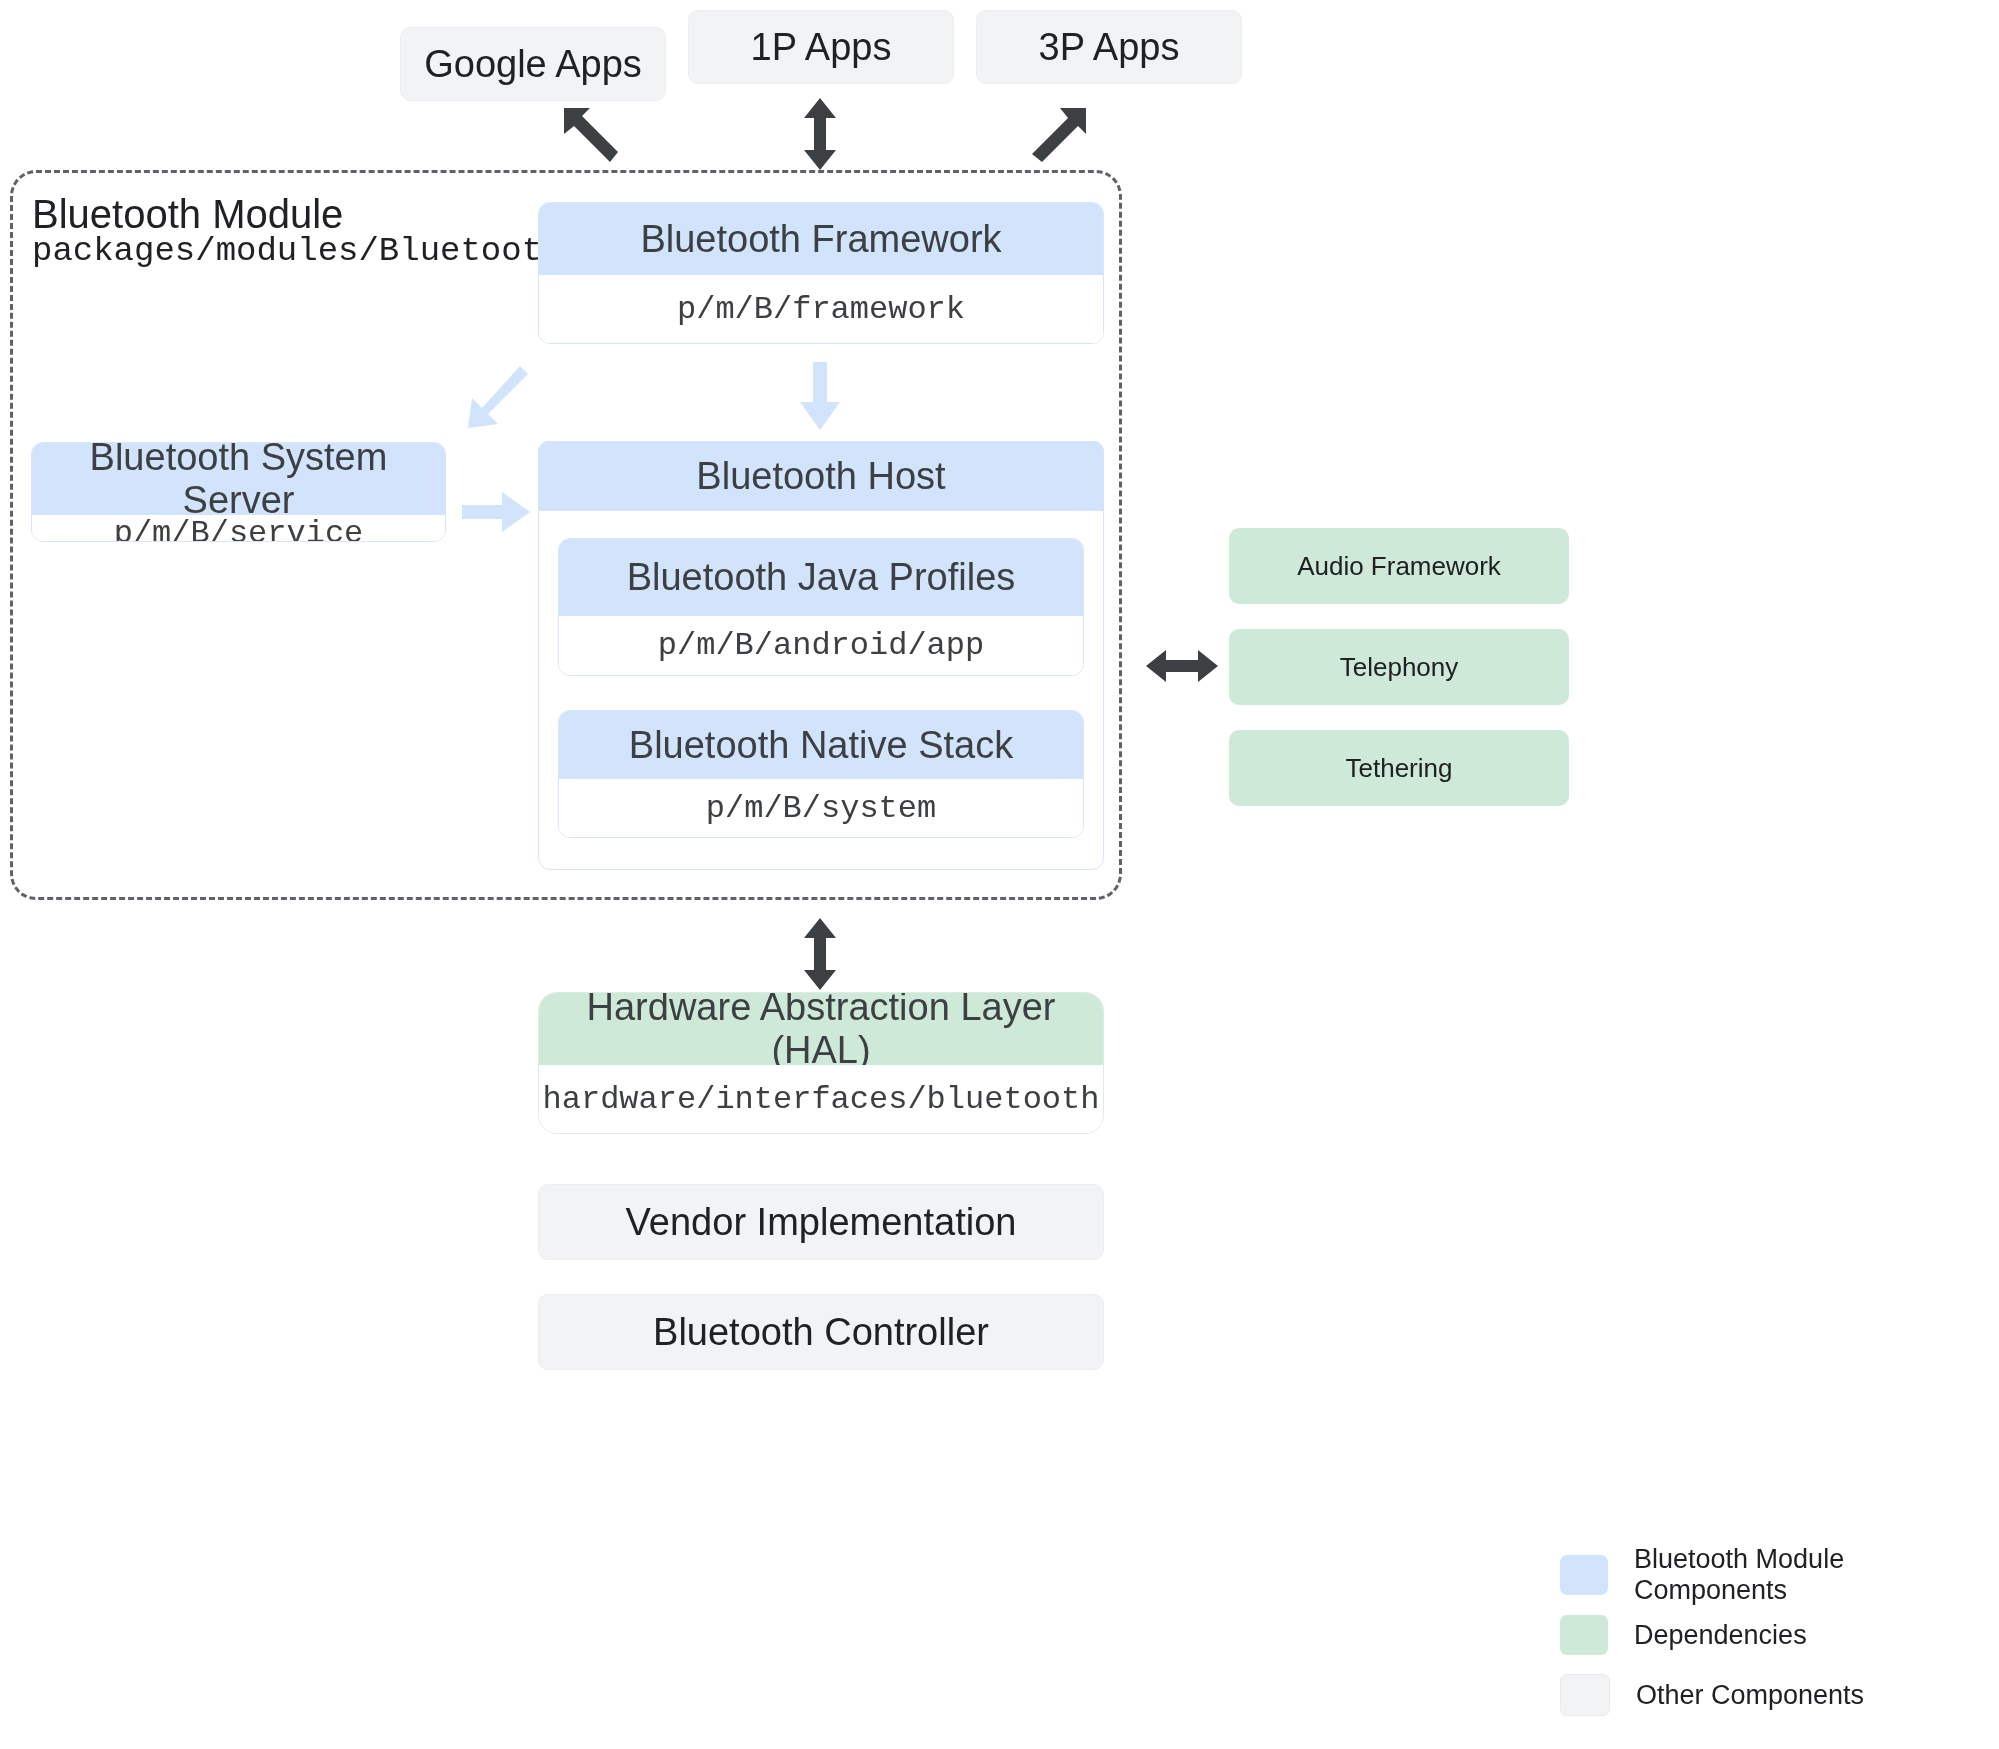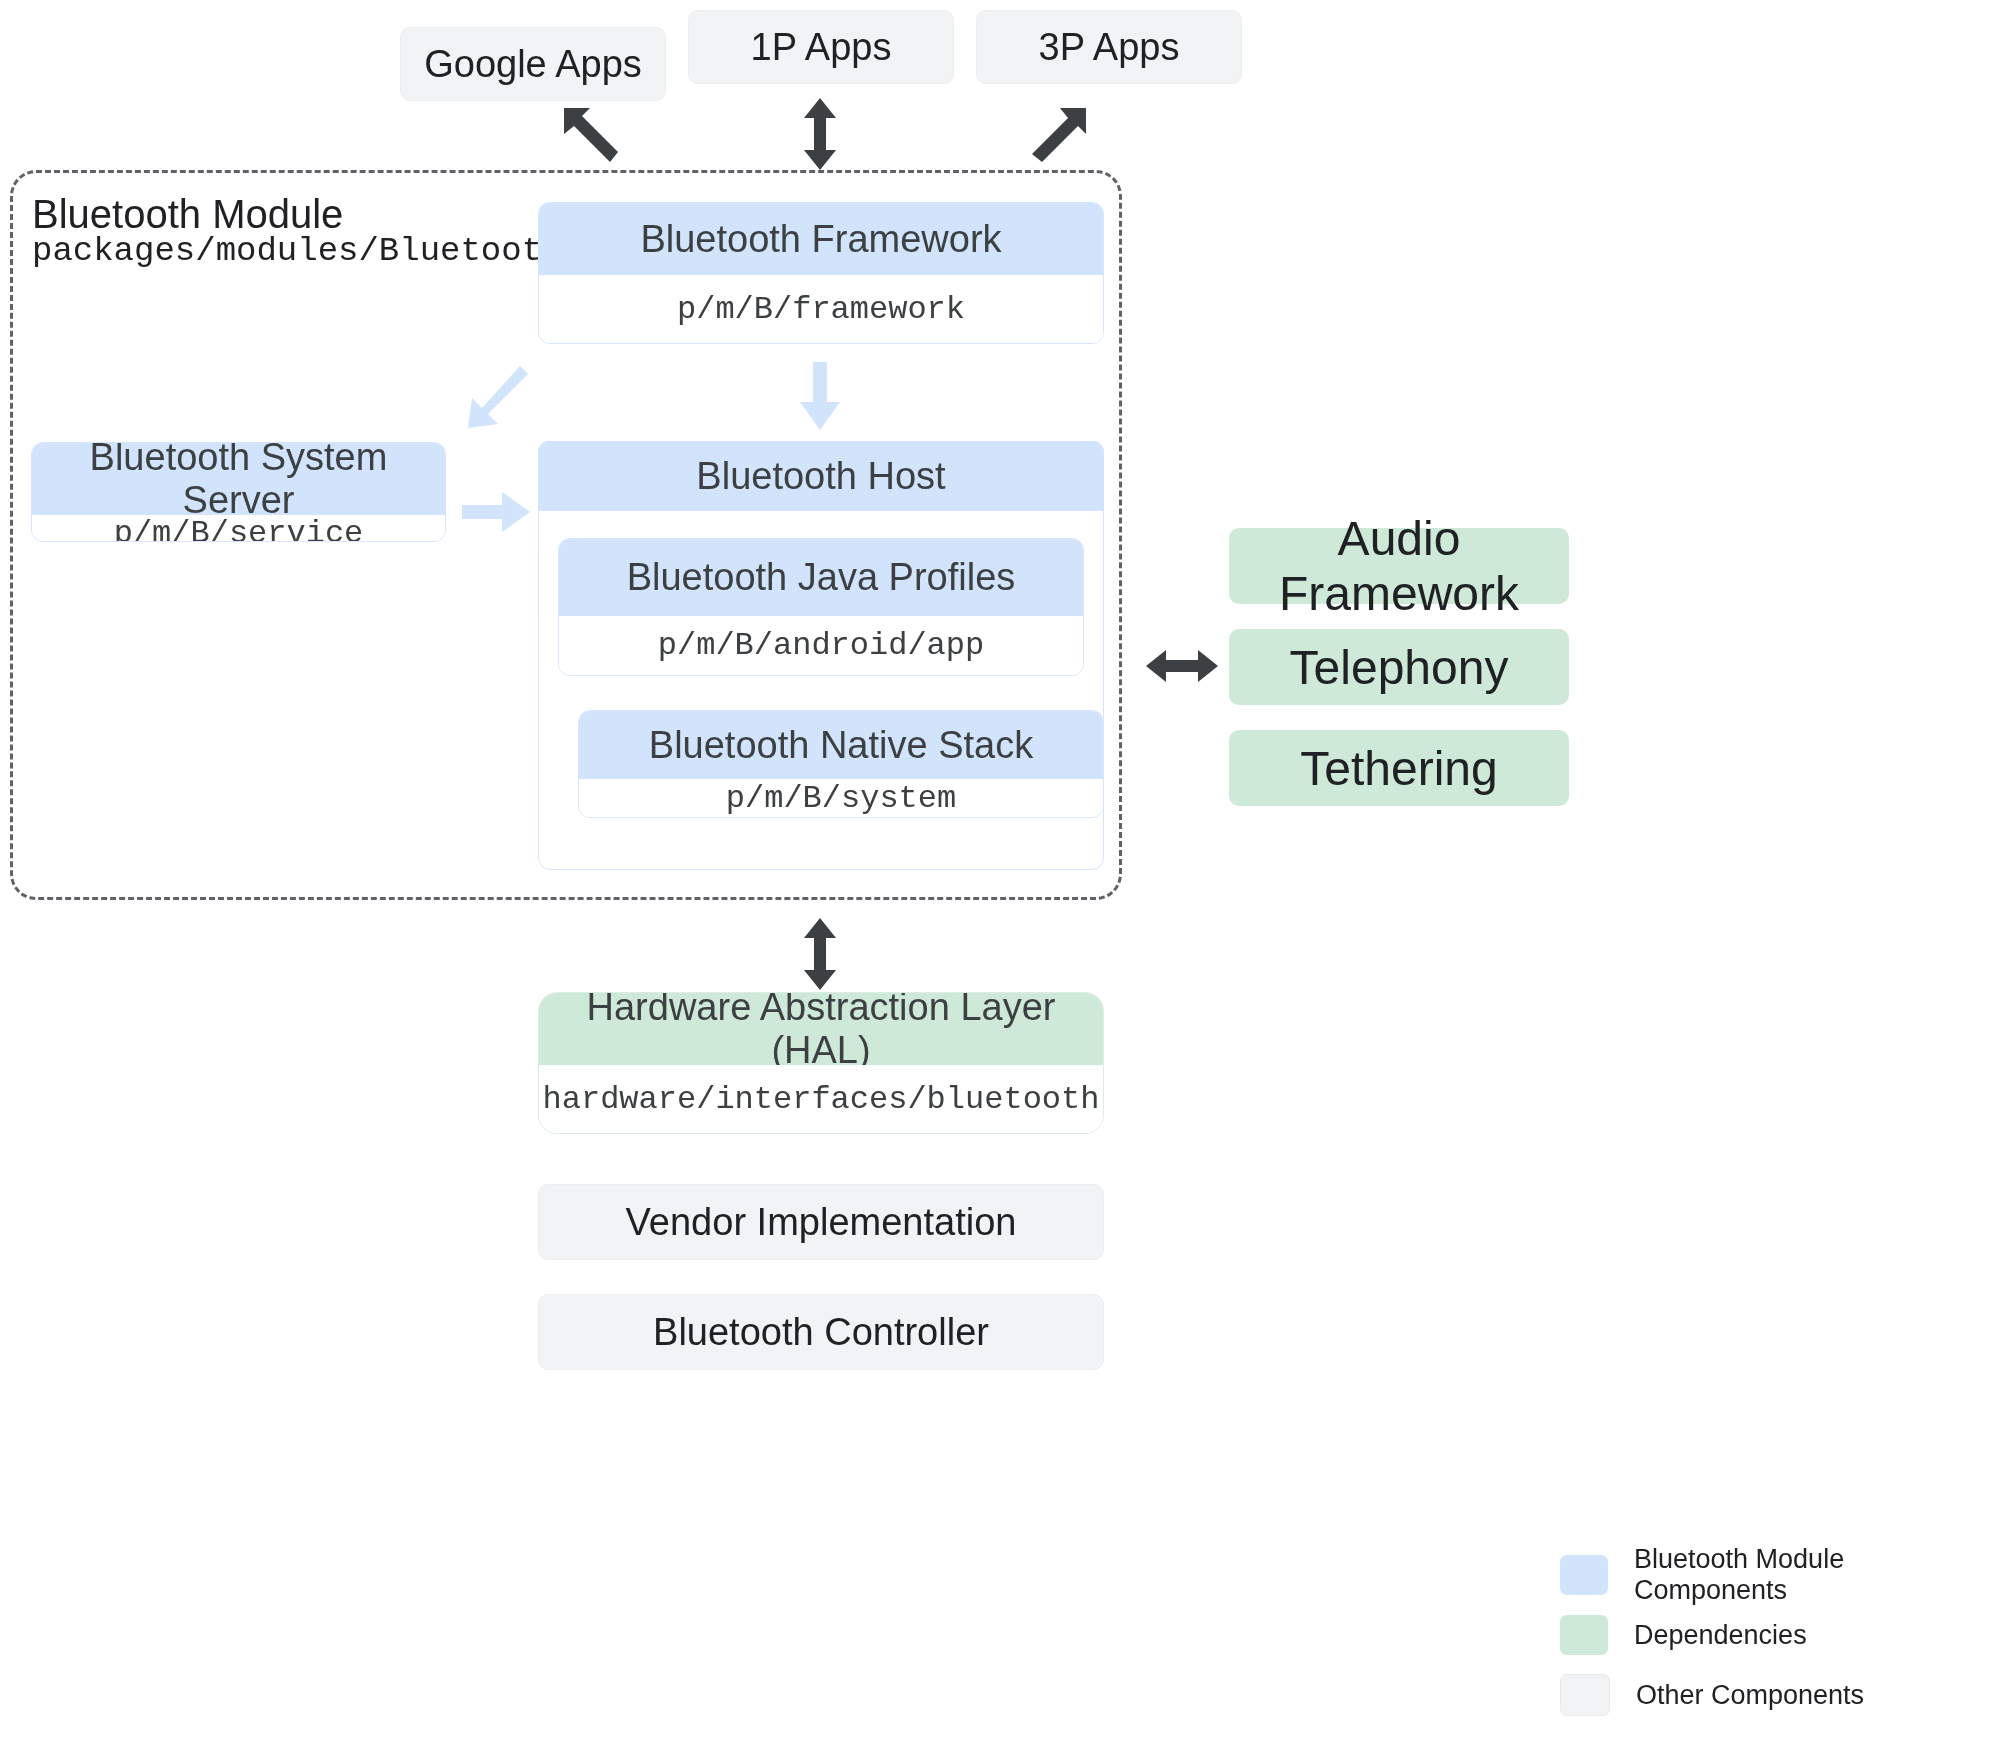--- a/index.html
+++ b/index.html
@@ -19,21 +19,21 @@
              font-size:38px;color:#3c4043;}
   .card .path{flex:1;display:flex;align-items:center;justify-content:center;
               background:#ffffff;font-family:"Liberation Mono",monospace;
               font-size:32px;color:#3c4043;}
   .card.blue{border:1.5px solid #d7e6fb;}
   .card.blue .hdr{background:#d2e3fc;}
   .card.green{border:1.5px solid #dceee2;}
   .card.green .hdr{background:#cee9d7;color:#3c4043;}
 
   
-  .green-solid{background:#cee9d7;border-radius:10px;font-size:48px;color:#202124;}
+  .green-solid{background:#cee9d7;border-radius:10px;font-size:26px;color:#202124;}
 
   
   #module{position:absolute;left:10px;top:170px;width:1112px;height:730px;
           border:3px dashed #5f6368;border-radius:26px;box-sizing:border-box;}
   #module-title{position:absolute;left:32px;top:192px;font-size:40px;color:#202124;}
   #module-path{position:absolute;left:32px;top:232px;font-size:34px;
                font-family:"Liberation Mono",monospace;color:#202124;}
 
   
   #host-shell{position:absolute;left:538px;top:441px;width:566px;height:429px;
@@ -116,21 +116,21 @@
 </svg>
 
 <div id="host-shell"></div>
 <div id="host-hdr">Bluetooth Host</div>
 
 <div class="card blue" style="left:558px;top:538px;width:526px;height:138px;">
   <div class="hdr" style="height:77px;">Bluetooth Java Profiles</div>
   <div class="path">p/m/B/android/app</div>
 </div>
 
-<div class="card blue" style="left:558px;top:710px;width:526px;height:108px;margin-left:20px;">
+<div class="card blue" style="left:558px;top:710px;width:526px;height:128px;">
   <div class="hdr" style="height:68px;">Bluetooth Native Stack</div>
   <div class="path">p/m/B/system</div>
 </div>
 
 <svg class="arrow" style="left:1146px;top:648px;" width="72" height="36" viewBox="0 0 72 36">
   <g fill="#3c4043">
     <path d="M0 18 L20 2 L20 12 L52 12 L52 2 L72 18 L52 34 L52 24 L20 24 L20 34 Z"></path>
   </g>
 </svg>
 

